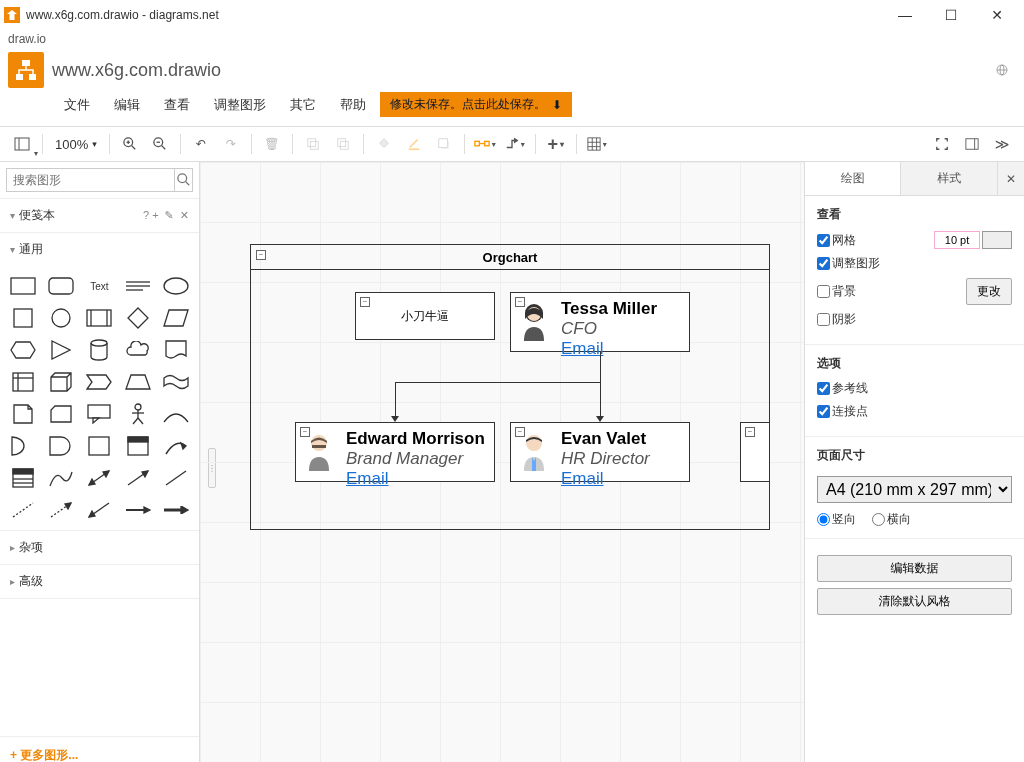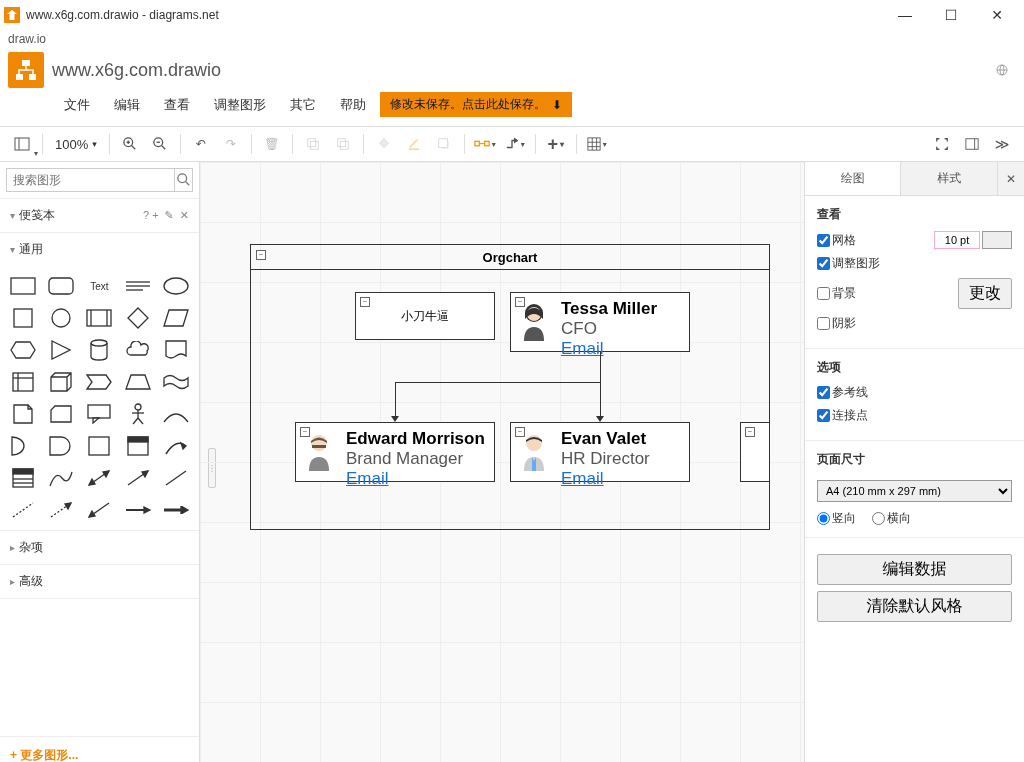--- a/index.html
+++ b/index.html
@@ -39,39 +39,39 @@
 .shape svg { stroke: #333; fill: none; stroke-width: 1.3; }
 .more-shapes { padding: 10px; color: #f08705; font-weight: bold; font-size: 12px; border-top: 1px solid #eee; margin-top: auto; }
 .canvas-wrap { flex: 1; position: relative; background: #f9f9f9; overflow: hidden; }
 .canvas { position: absolute; inset: 0; background-image: linear-gradient(#eee 1px, transparent 1px), linear-gradient(90deg, #eee 1px, transparent 1px); background-size: 60px 60px; }
 .org-title { position: absolute; left: 50px; top: 82px; width: 520px; height: 26px; border: 1px solid #333; display: flex; align-items: center; justify-content: center; font-weight: bold; font-size: 13px; }
 .collapse-box { position: absolute; width: 10px; height: 10px; border: 1px solid #666; font-size: 8px; line-height: 8px; text-align: center; color: #666; background: #fff; }
 .node { position: absolute; background: #fff; border: 1px solid #333; display: flex; }
 .node .avatar { width: 34px; height: 44px; margin: 6px; display: flex; align-items: center; justify-content: center; }
 .node .info { flex: 1; padding: 6px 4px; font-size: 17px; }
 .node .name { font-weight: bold; }
-.node .title { color: #555; }
+.node .title { font-style: italic; color: #555; }
 .node .email { color: #1a6fd4; text-decoration: underline; cursor: pointer; }
 .connector { position: absolute; background: #333; }
 .arrow-down { position: absolute; width: 0; height: 0; border-left: 4px solid transparent; border-right: 4px solid transparent; border-top: 6px solid #333; }
 .collapse-handle { position: absolute; left: 8px; top: 50%; transform: translateY(-50%); width: 8px; height: 40px; border: 1px solid #ccc; border-radius: 2px; display: flex; align-items: center; justify-content: center; font-size: 8px; color: #999; background: #f5f5f5; }
 .sidebar-right { width: 220px; border-left: 1px solid #ddd; display: flex; flex-direction: column; }
 .right-tabs { display: flex; border-bottom: 1px solid #ddd; }
 .right-tab { flex: 1; padding: 8px; text-align: center; font-size: 12px; color: #555; cursor: pointer; }
 .right-tab.inactive { background: #f2f2f2; border-left: 1px solid #ddd; }
 .right-tab.close { flex: 0 0 24px; background: #f2f2f2; border-left: 1px solid #ddd; display: flex; align-items: center; justify-content: center; }
 .right-panel { padding: 10px 12px; font-size: 12px; color: #333; }
 .panel-title { font-weight: bold; margin-bottom: 8px; }
 .chk-row { display: flex; align-items: center; gap: 2px; margin-bottom: 6px; }
 .chk-row input[type=checkbox] { accent-color: #1a6fd4; }
 .small-input { width: 46px; border: 1px solid #f9a8d4; padding: 2px 4px; text-align: center; font-size: 11px; }
 .color-swatch { width: 30px; height: 18px; border: 1px solid #999; background: #eee; }
-.btn { border: 1px solid #aaa; background: #f0f0f0; padding: 4px 10px; font-size: 16px; cursor: pointer; border-radius: 2px; }
+.btn { border: 1px solid #aaa; background: #f0f0f0; padding: 4px 10px; font-size: 12px; cursor: pointer; border-radius: 2px; }
 .full-btn { width: 100%; margin-top: 6px; text-align: center; }
-.select-full { width: 100%; border: 1px solid #999; padding: 3px 4px; font-size: 11px; margin-top: 4px; }
+.select-full { width: 100%; border: 1px solid #999; padding: 3px 4px; font-size: 16px; margin-top: 4px; }
 .radio-row { display: flex; gap: 16px; margin-top: 8px; }
 .sidebar-scroll { flex: 1; overflow-y: auto; }
 </style>
 </head>
 <body>
 
 <div class="titlebar">
   <div class="titlebar-icon"></div>
   <div class="titlebar-text">www.x6g.com.drawio - diagrams.net</div>
   <div class="win-controls">

